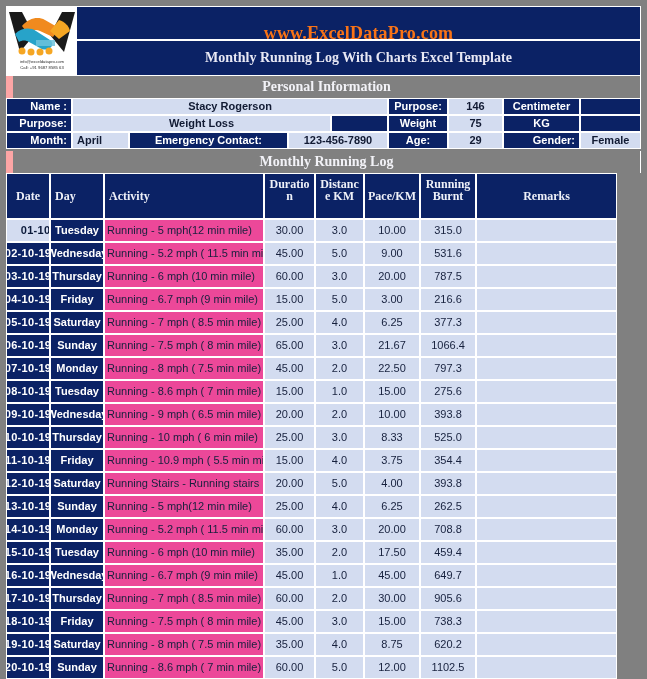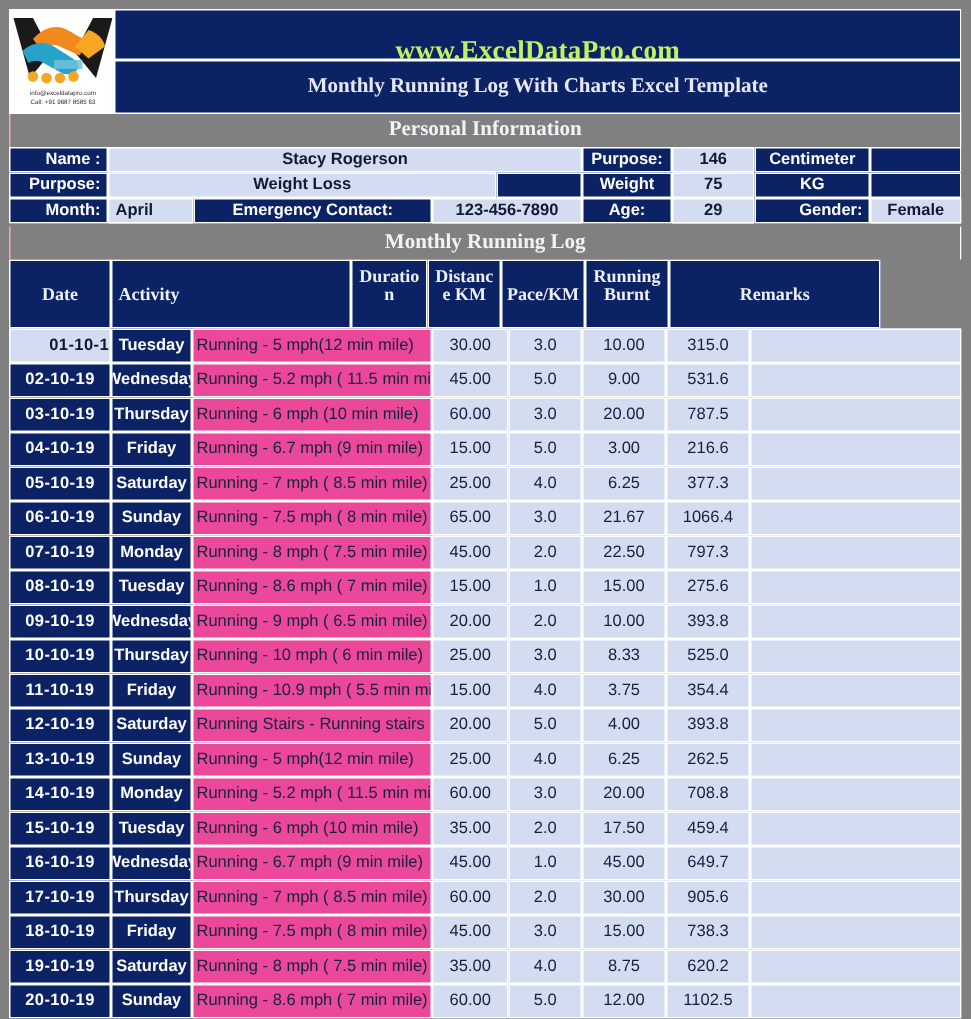--- a/index.html
+++ b/index.html
@@ -40,38 +40,38 @@
     font-size:4.2px;line-height:6px;letter-spacing:0px;
     font-family:"Liberation Sans", sans-serif;
   }
   .titlestack{flex:1;display:flex;flex-direction:column;}
   .brandbar{
     height:34px;background:#0b2265;
     display:flex;align-items:center;justify-content:center;
     border:1px solid #ffffff;box-sizing:border-box;
   }
   .brandbar a{
-    color:#bef264;text-decoration:underline;
+    color:#f97316;text-decoration:underline;
     font-family:"Liberation Serif", serif;
     font-weight:bold;font-size:18px;letter-spacing:.2px;margin-top:21px;
   }
   .subbar{
     height:36px;background:#0b2265;
     display:flex;align-items:center;justify-content:center;
     border:1px solid #ffffff;box-sizing:border-box;
   }
   .subbar span{
     color:#e8e8f4;font-family:"Liberation Serif", serif;
     font-weight:bold;font-size:14px;
   }
   
   .banner{
     height:20px;background:#808080;
     display:flex;align-items:center;justify-content:center;
-    border-left:1px solid #fca5a5;border-right:1px solid #ffffff;
+    border-left:7px solid #fca5a5;border-right:1px solid #ffffff;
     box-sizing:border-box;
   }
   .banner span{
     font-family:"Liberation Serif", serif;font-weight:bold;
     font-size:14px;color:#f2f2f7;
   }
   .banner.tall{height:22px;}
 
   
   .pi .cell{height:17px;font-weight:bold;font-size:11px;}
@@ -88,21 +88,21 @@
     white-space:normal;text-align:center;
   }
   .hdr .c-date,.hdr .c-day,.hdr .c-act{align-items:center;}
   .hdr .c-day,.hdr .c-act{justify-content:flex-start;padding-left:4px;}
   .hdr .c-dur,.hdr .c-dis,.hdr .c-cal{
     align-items:flex-start;padding-top:4px;
   }
   .hdr .c-pace{align-items:center;}
 
   .drow .cell{height:23px;font-size:11px;}
-  .c-date{width:68px;}
+  .c-date{width:44px;}
   .c-day{width:54px;}
   .c-act{width:160px;}
   .c-dur{width:51px;}
   .c-dis{width:49px;}
   .c-pace{width:56px;}
   .c-cal{width:56px;}
   .c-rem{width:141px;}
 
   .drow .c-date{background:#0b2265;color:#ffffff;font-weight:bold;letter-spacing:.3px;}
   .drow.first .c-date{background:#d3dcf0;color:#0b1a3a;padding-left:32px;}
@@ -185,20 +185,21 @@
   </div>
 
   <div class="banner tall" style="margin-top:2px;">
     <span>Monthly Running Log</span>
   </div>
 
   <div class="logtable">
 
     <div class="row hdr">
       <div class="cell c-date">Date</div>
+      <div class="cell c-day">Day</div>
       <div class="cell c-act">Activity</div>
       <div class="cell c-dur">
         <span style="display:block;width:100%;text-align:center;">
           <span>Duratio</span><br>
           <span>n</span>
         </span>
       </div>
       <div class="cell c-dis">
         <span style="display:block;width:100%;text-align:center;">
           <span>Distanc</span><br>

